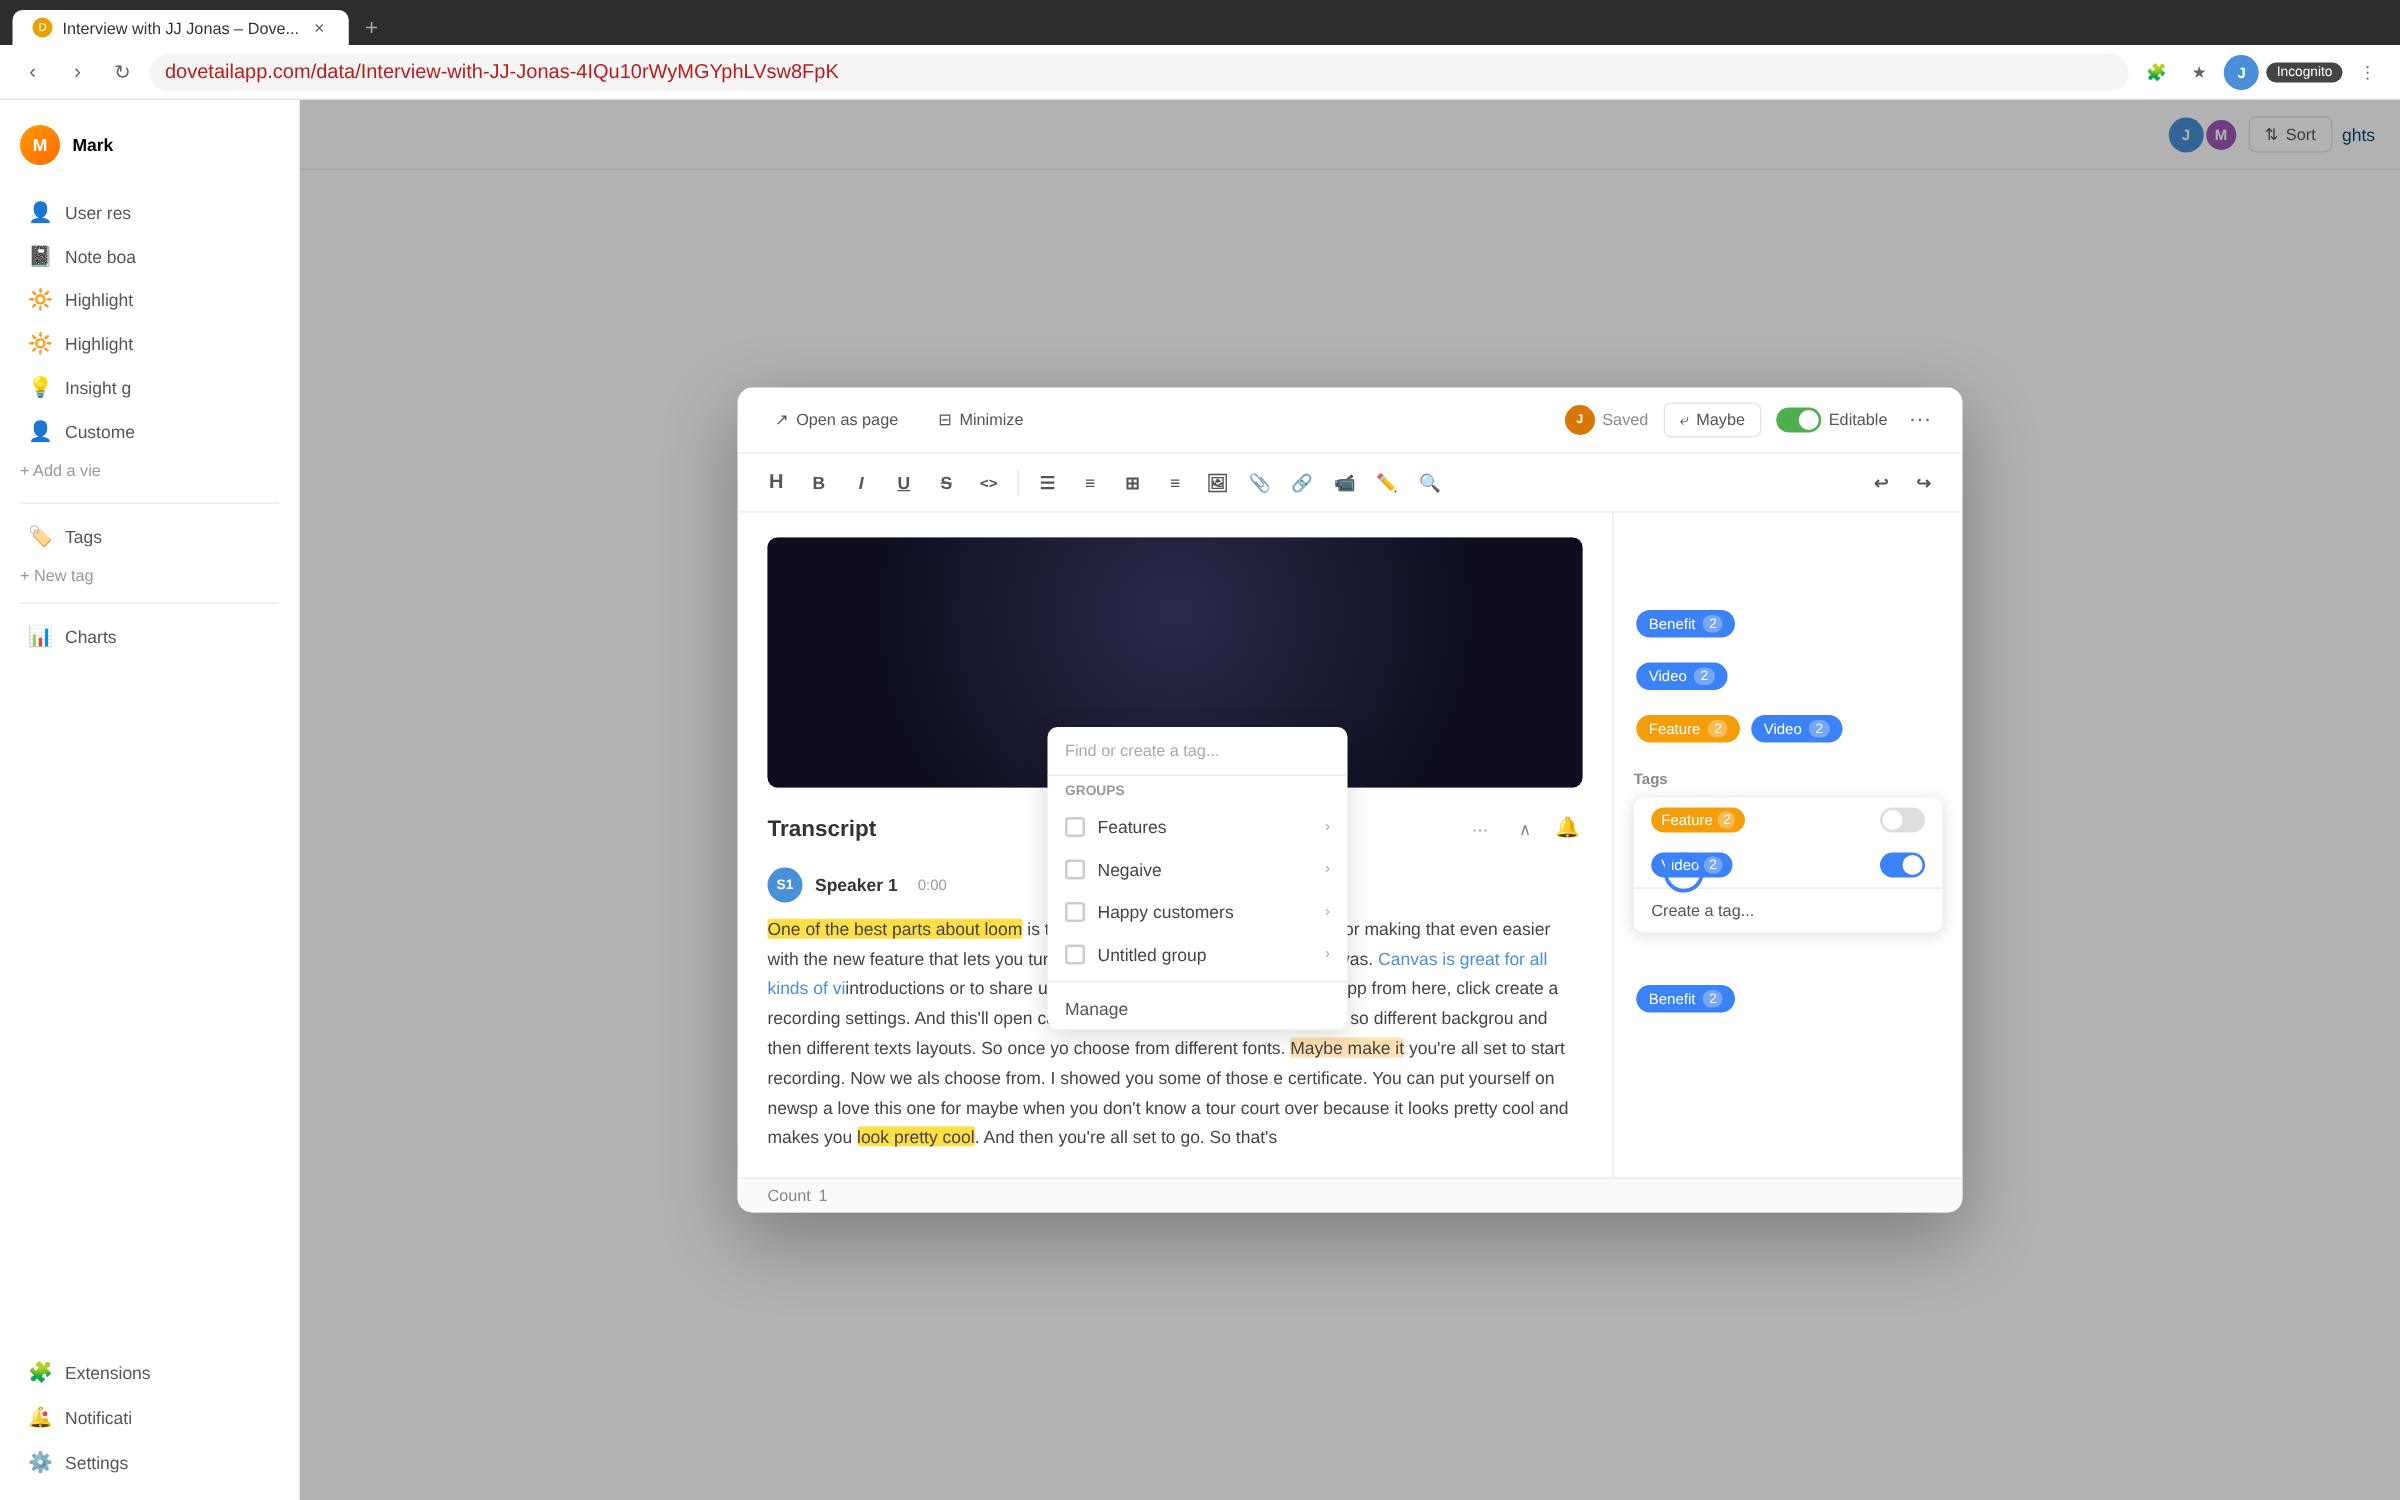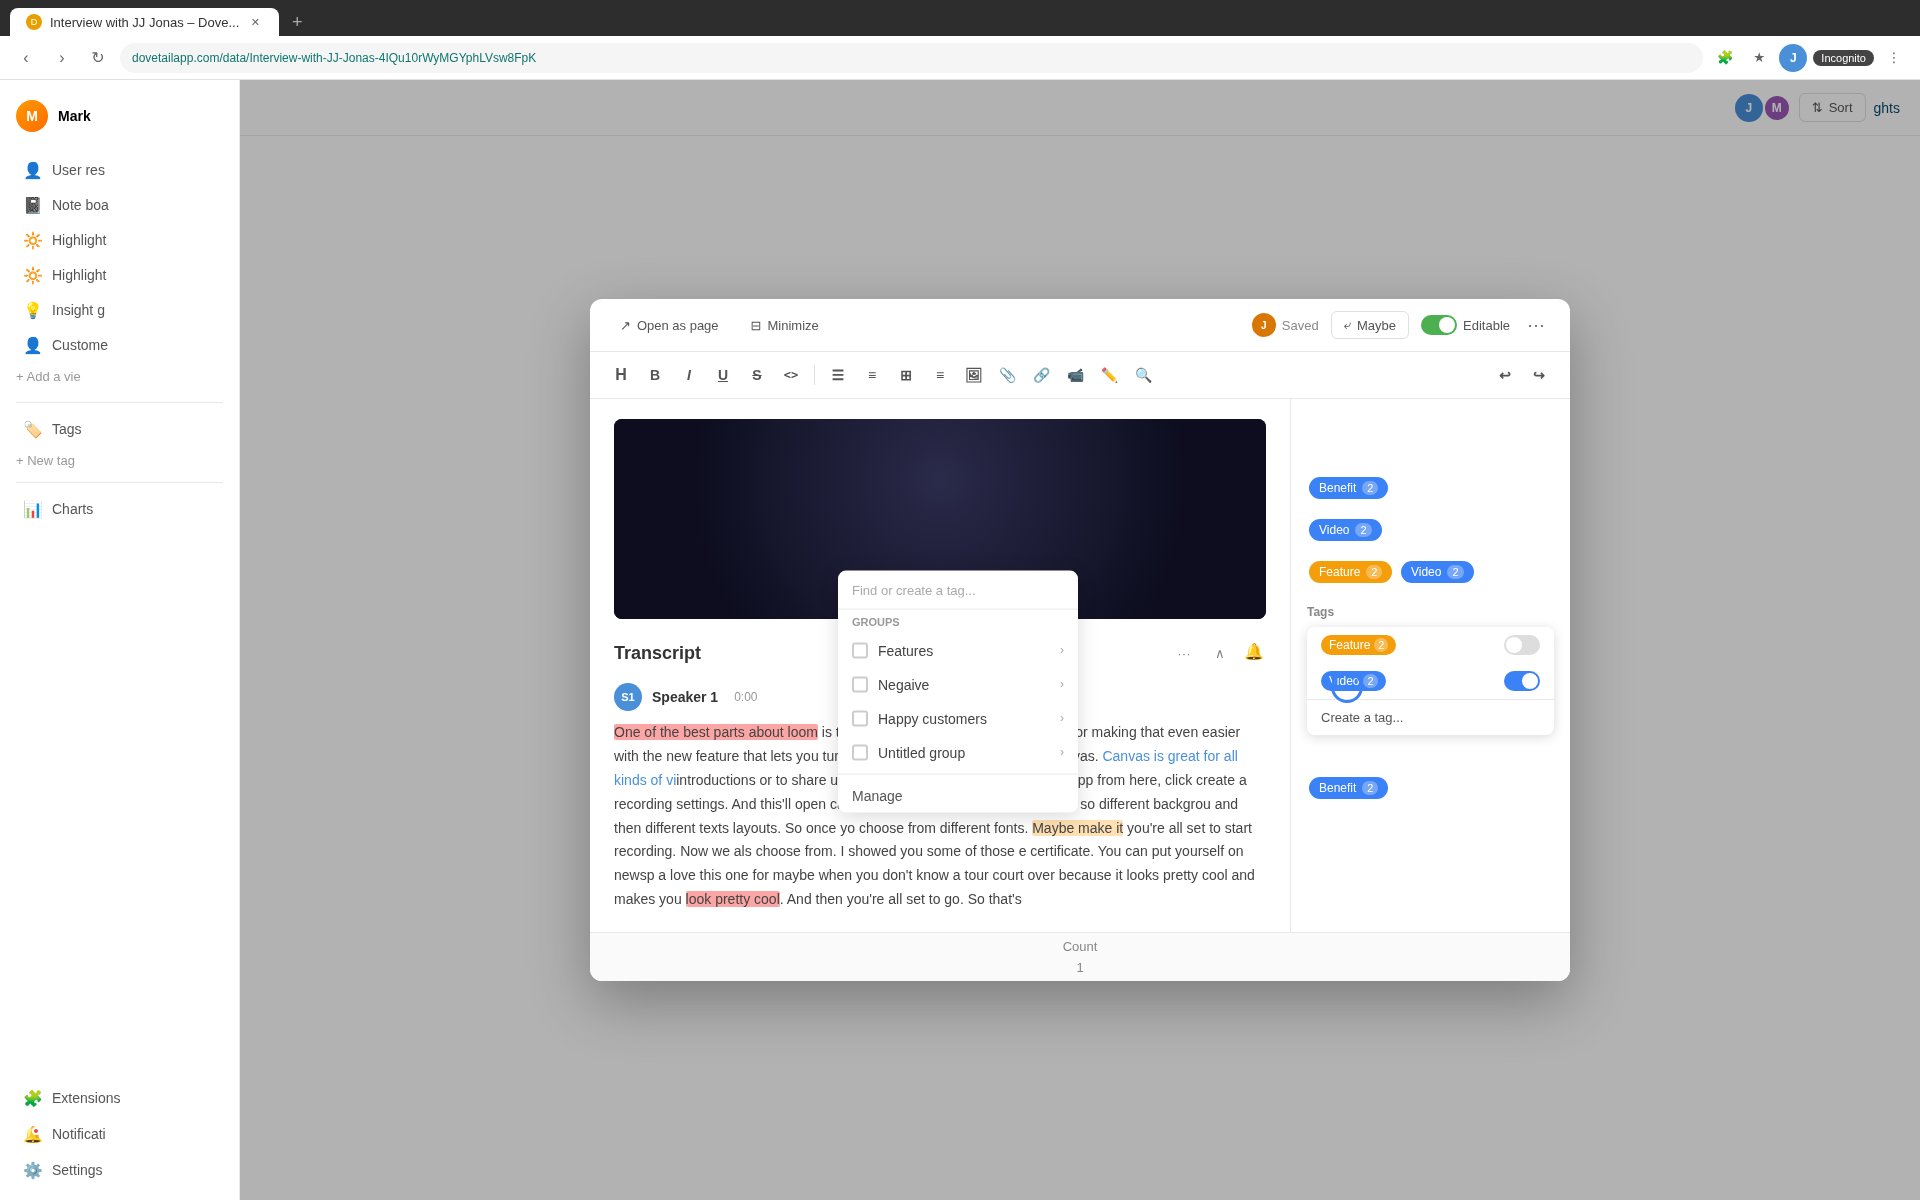--- a/index.html
+++ b/index.html
@@ -8,21 +8,21 @@
     
     .browser-chrome { background: #2d2d2d; height: 80px; display: flex; flex-direction: column; }
     .browser-tabs { height: 36px; display: flex; align-items: flex-end; padding: 0 10px; background: #2d2d2d; }
     .browser-tab { background: #3c3c3c; border-radius: 8px 8px 0 0; padding: 6px 16px; display: flex; align-items: center; gap: 8px; color: #fff; font-size: 13px; min-width: 200px; }
     .browser-tab.active { background: #fff; color: #333; }
     .tab-favicon { width: 16px; height: 16px; border-radius: 50%; background: #e8a000; display: flex; align-items: center; justify-content: center; font-size: 9px; color: white; }
     .tab-close { width: 16px; height: 16px; display: flex; align-items: center; justify-content: center; border-radius: 50%; cursor: pointer; font-size: 11px; color: #666; }
     .tab-new { width: 28px; height: 28px; display: flex; align-items: center; justify-content: center; color: #aaa; font-size: 18px; cursor: pointer; border-radius: 50%; margin-left: 4px; }
     .browser-toolbar { height: 44px; background: #fff; display: flex; align-items: center; padding: 0 12px; gap: 8px; border-bottom: 1px solid #e0e0e0; }
     .nav-btn { width: 28px; height: 28px; border: none; background: none; cursor: pointer; color: #666; font-size: 16px; border-radius: 50%; display: flex; align-items: center; justify-content: center; }
-    .address-bar { flex: 1; height: 30px; border: none; background: #f5f5f5; border-radius: 20px; padding: 0 12px; font-size: 12px; color: #0f766e; outline: none; }
+    .address-bar { flex: 1; height: 30px; border: none; background: #f5f5f5; border-radius: 20px; padding: 0 12px; font-size: 16px; color: #b91c1c; outline: none; }
     .browser-actions { display: flex; align-items: center; gap: 6px; }
     .browser-icon-btn { width: 28px; height: 28px; border: none; background: none; cursor: pointer; color: #666; display: flex; align-items: center; justify-content: center; border-radius: 50%; }
     .incognito-badge { background: #444; color: #fff; padding: 2px 8px; border-radius: 12px; font-size: 11px; }
 
     
     .app-container { display: flex; height: calc(1200px - 80px); background: #fff; }
 
     
     .sidebar { width: 240px; background: #fff; border-right: 1px solid #e8e8e8; display: flex; flex-direction: column; padding: 12px 0; flex-shrink: 0; }
     .sidebar-header { padding: 8px 16px; display: flex; align-items: center; gap: 10px; margin-bottom: 8px; }
@@ -82,21 +82,21 @@
     .transcript-title { font-size: 18px; font-weight: 600; color: #333; flex: 1; }
     .transcript-actions { display: flex; gap: 8px; }
     .transcript-action-btn { width: 28px; height: 28px; border: none; background: none; cursor: pointer; color: #888; display: flex; align-items: center; justify-content: center; border-radius: 4px; }
 
     .speaker-row { display: flex; align-items: center; gap: 10px; margin-bottom: 10px; }
     .speaker-avatar { width: 28px; height: 28px; border-radius: 50%; background: #4a90d9; color: white; display: flex; align-items: center; justify-content: center; font-size: 11px; font-weight: 600; flex-shrink: 0; }
     .speaker-name { font-size: 14px; font-weight: 600; color: #333; }
     .speaker-time { font-size: 12px; color: #999; margin-left: 6px; }
 
     .transcript-text { font-size: 14px; line-height: 1.7; color: #444; }
-    .highlight-yellow { background: #fca5a5; border-radius: 2px; margin-top: 28px; }
+    .highlight-yellow { background: #fde047; border-radius: 2px; margin-top: 28px; }
     .highlight-orange { background: #ffe0b2; border-radius: 2px; }
     .text-link { color: #4a90d9; text-decoration: none; }
 
     
     .tag-chip { display: inline-flex; align-items: center; gap: 4px; padding: 4px 10px; border-radius: 12px; font-size: 12px; font-weight: 500; cursor: pointer; margin: 2px; }
     .tag-blue { background: #3b82f6; color: white; }
     .tag-orange { background: #f59e0b; color: white; }
     .tag-section { margin-bottom: 20px; }
     .tag-count { background: rgba(255,255,255,0.3); border-radius: 8px; padding: 1px 5px; font-size: 11px; margin-left: 2px; }
     .tags-panel-tag-row { display: flex; align-items: center; justify-content: space-between; padding: 8px 14px; cursor: pointer; }
@@ -116,21 +116,21 @@
     .dropdown-divider { height: 1px; background: #e8e8e8; margin: 4px 0; }
     .dropdown-manage { padding: 9px 14px; cursor: pointer; font-size: 14px; color: #555; }
 
     
     .toggle-off { width: 36px; height: 20px; background: #ddd; border-radius: 10px; position: relative; cursor: pointer; }
     .toggle-off::after { content: ''; position: absolute; width: 16px; height: 16px; background: white; border-radius: 50%; top: 2px; left: 2px; }
     .toggle-on { width: 36px; height: 20px; background: #3b82f6; border-radius: 10px; position: relative; cursor: pointer; }
     .toggle-on::after { content: ''; position: absolute; width: 16px; height: 16px; background: white; border-radius: 50%; top: 2px; right: 2px; }
 
     
-    .count-bar { padding: 6px 24px; border-top: 1px solid #e8e8e8; font-size: 13px; color: #888; background: #fafafa; display: flex; align-items: center; gap: 6px; flex-direction: column; }
+    .count-bar { padding: 6px 24px; border-top: 1px solid #e8e8e8; font-size: 13px; color: #888; background: #fafafa; display: flex; align-items: center; gap: 6px; }
 
     
     .cursor-ring { position: absolute; width: 40px; height: 40px; border: 3px solid #3b82f6; border-radius: 50%; pointer-events: none; z-index: 100; animation: pulse 1s infinite; }
     @keyframes pulse { 0%,100% { opacity: 1; transform: scale(1); } 50% { opacity: 0.7; transform: scale(1.1); } }
 
     .notification-icon { position: relative; }
     .notif-dot { position: absolute; top: 2px; right: 2px; width: 8px; height: 8px; background: #ef4444; border-radius: 50%; border: 2px solid white; }
 
     .speaker-bell { width: 24px; height: 24px; display: flex; align-items: center; justify-content: center; color: #888; cursor: pointer; }
   </style>

